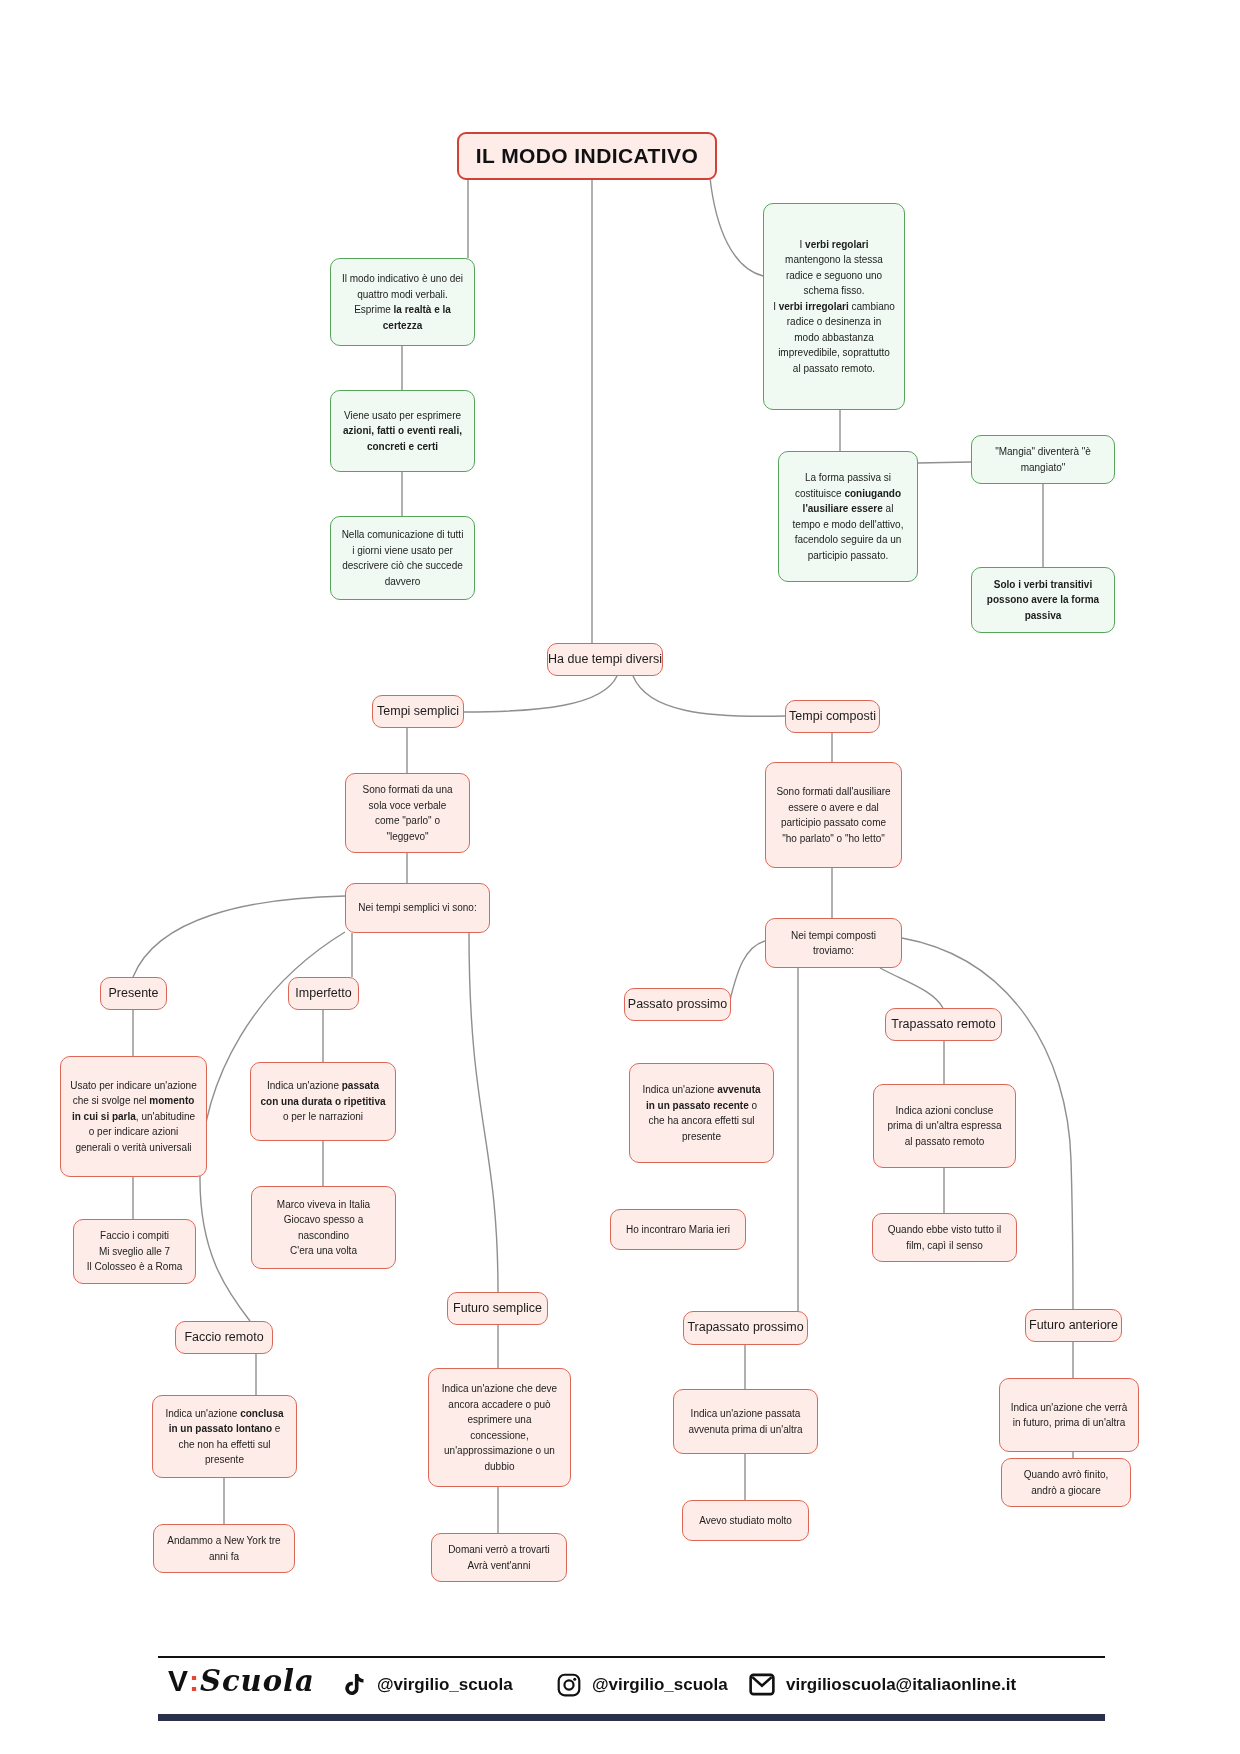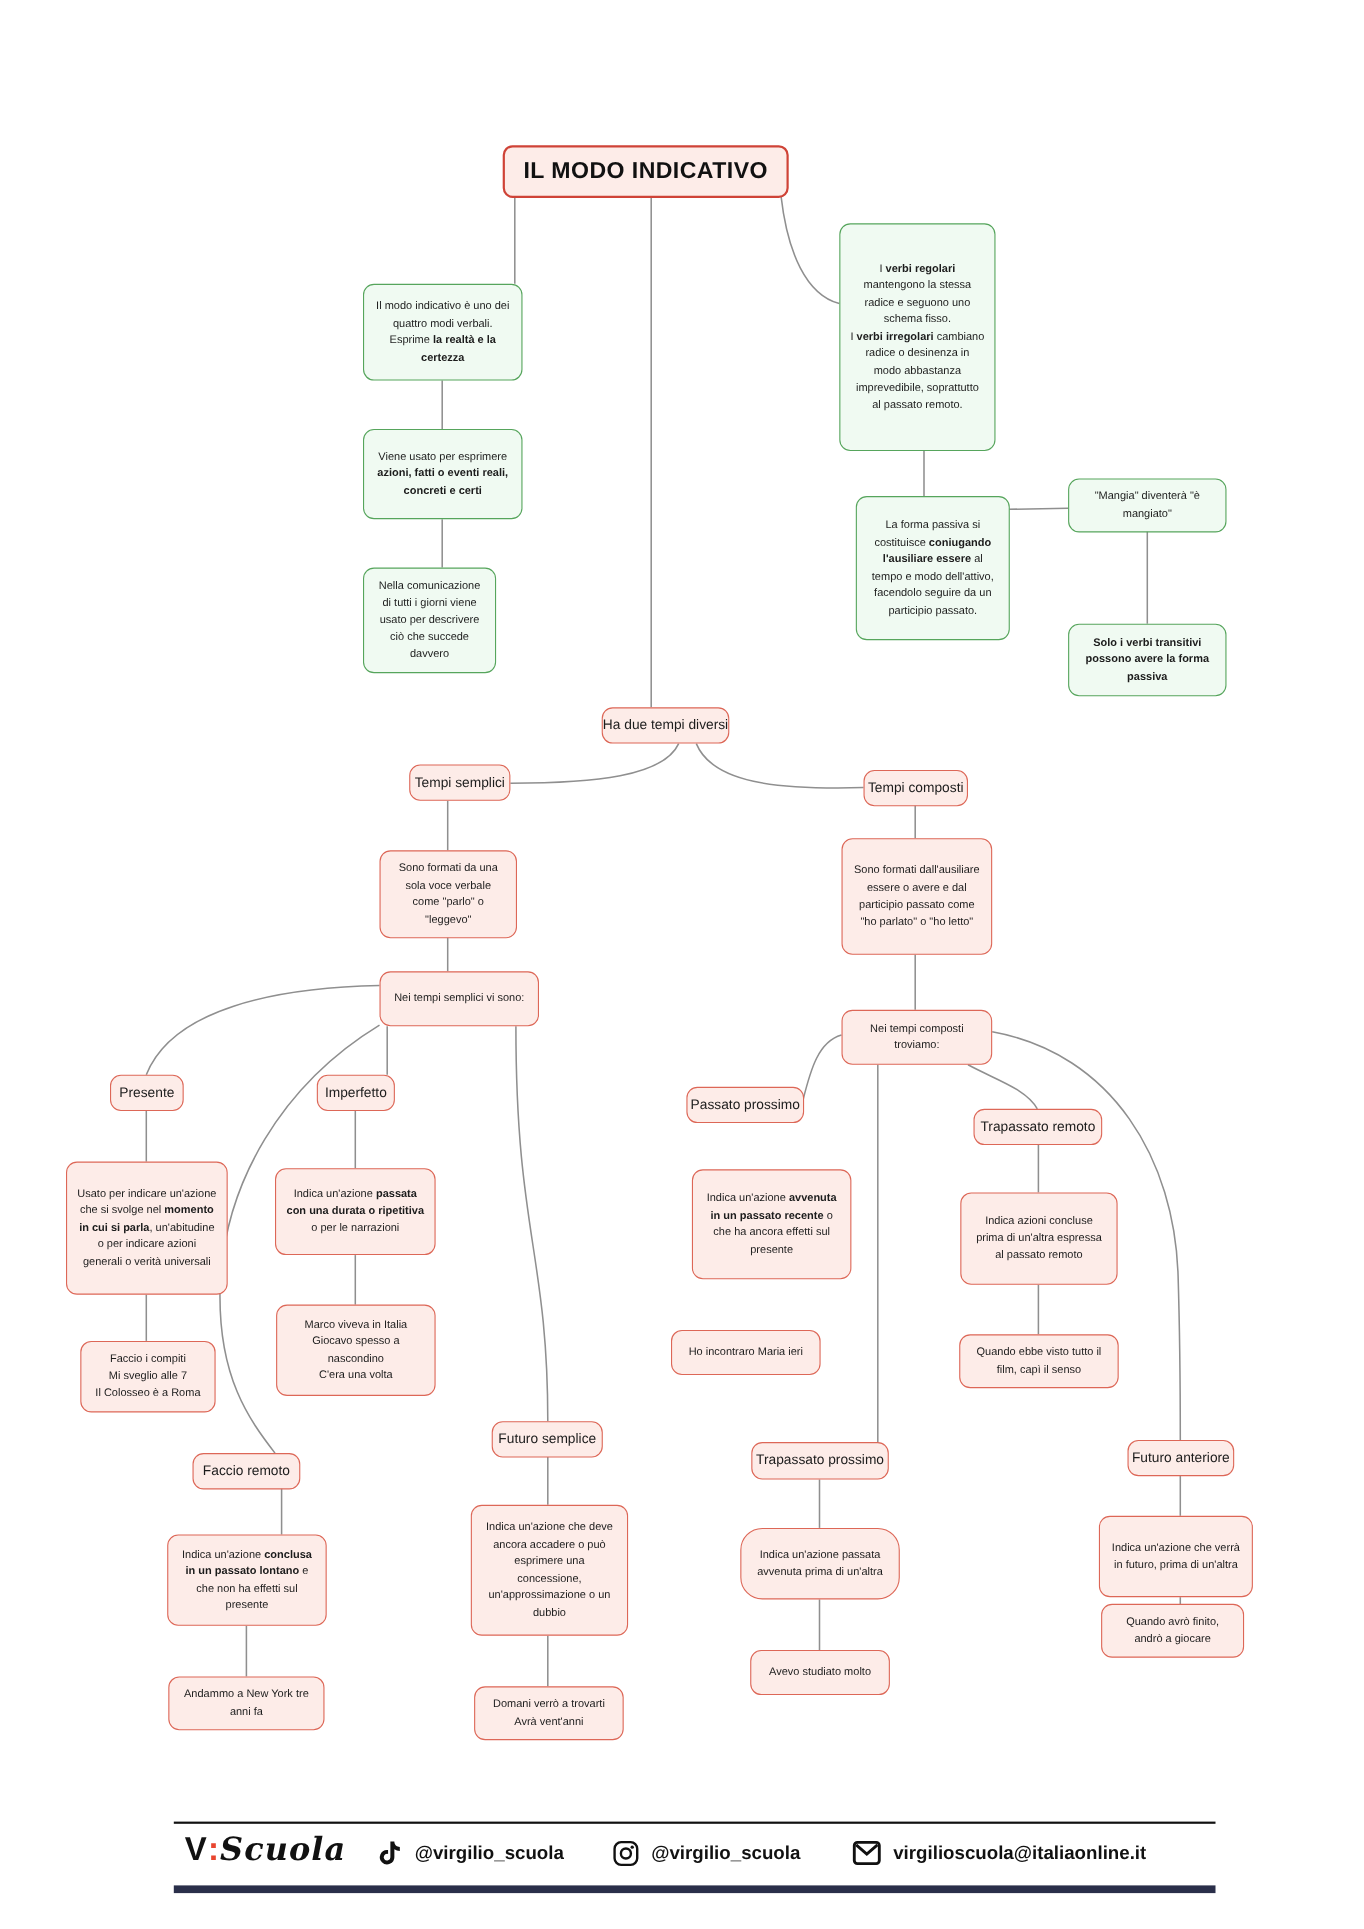--- a/index.html
+++ b/index.html
@@ -33,21 +33,21 @@
   }
   
   .rule-top{position:absolute;left:158px;top:1656px;width:947px;height:2px;background:#111;z-index:1;}
   .rule-bottom{position:absolute;left:158px;top:1714px;width:947px;height:7px;background:var(--footer-bar);z-index:1;}
   .logo{position:absolute;left:168px;top:1664px;z-index:1;display:flex;align-items:baseline;}
   .logo-v{font-size:30px;font-weight:900;color:#111;}
   .logo-colon{font-size:30px;font-weight:900;color:var(--logo-accent);margin:0 1px;}
   .logo-script{font-family:"DejaVu Serif",serif;font-style:italic;font-weight:bold;font-size:29px;color:#111;letter-spacing:1px;}
   .social{position:absolute;top:1672px;z-index:1;display:flex;align-items:center;gap:10px;}
   .social .handle{font-size:17px;font-weight:bold;color:#111;}
-  .tiktok{left:342px;} .instagram{left:556px;} .mail{left:774px;justify-content:space-between;}
+  .tiktok{left:342px;} .instagram{left:556px;} .mail{left:748px;justify-content:space-between;}
   .icon{display:inline-flex;align-items:center;justify-content:center;}
 </style>
 </head>
 <body>
 
 <svg id="edges" width="1240" height="1754" viewBox="0 0 1240 1754">
     <path d="M 468 180 L 468 258"></path>
     <path d="M 402 346 L 402 390"></path>
     <path d="M 402 472 L 402 516"></path>
     <path d="M 592 180 L 592 643"></path>
@@ -87,21 +87,21 @@
 
 <div class="title-box">IL MODO INDICATIVO</div>
 
 <div id="canvas">
     <div class="node green" style="left: 330px; top: 258px; width: 145px; min-height: 88px;">
       <div class="txt">Il modo indicativo è uno dei quattro modi verbali. Esprime <span class="b">la realtà e la certezza</span></div>
     </div>
     <div class="node green" style="left: 330px; top: 390px; width: 145px; min-height: 82px;">
       <div class="txt">Viene usato per esprimere <span class="b">azioni, fatti o eventi reali, concreti e certi</span></div>
     </div>
-    <div class="node green" style="left: 330px; top: 516px; width: 121px; min-height: 84px;">
+    <div class="node green" style="left: 330px; top: 516px; width: 145px; min-height: 84px;">
       <div class="txt">Nella comunicazione di tutti i giorni viene usato per descrivere ciò che succede davvero</div>
     </div>
     <div class="node green" style="left: 763px; top: 203px; width: 142px; min-height: 207px;">
       <div class="txt">I <span class="b">verbi regolari</span> mantengono la stessa radice e seguono uno schema fisso.
 I <span class="b">verbi irregolari</span> cambiano radice o desinenza in modo abbastanza imprevedibile, soprattutto al passato remoto.</div>
     </div>
     <div class="node green" style="left: 778px; top: 451px; width: 140px; min-height: 131px;">
       <div class="txt">La forma passiva si costituisce <span class="b">coniugando l'ausiliare essere</span> al tempo e modo dell'attivo, facendolo seguire da un participio passato.</div>
     </div>
     <div class="node green" style="left: 971px; top: 435px; width: 144px; min-height: 46px;">
@@ -186,21 +186,21 @@
     <div class="node pink" style="left: 428px; top: 1368px; width: 143px; min-height: 119px;">
       <div class="txt">Indica un'azione che deve ancora accadere o può esprimere una concessione, un'approssimazione o un dubbio</div>
     </div>
     <div class="node pink" style="left: 431px; top: 1533px; width: 136px; min-height: 48px;">
       <div class="txt">Domani verrò a trovarti
 Avrà vent'anni</div>
     </div>
     <div class="node pink hdr" style="left: 683px; top: 1311px; width: 125px; min-height: 34px;">
       <div class="txt">Trapassato prossimo</div>
     </div>
-    <div class="node pink" style="left: 673px; top: 1389px; width: 145px; min-height: 65px; border-radius: 20px;">
+    <div class="node pink" style="left: 673px; top: 1389px; width: 145px; min-height: 65px;">
       <div class="txt">Indica un'azione passata avvenuta prima di un'altra</div>
     </div>
     <div class="node pink" style="left: 682px; top: 1500px; width: 127px; min-height: 41px;">
       <div class="txt">Avevo studiato molto</div>
     </div>
     <div class="node pink hdr" style="left: 1025px; top: 1309px; width: 97px; min-height: 31px;">
       <div class="txt">Futuro anteriore</div>
     </div>
     <div class="node pink" style="left: 999px; top: 1378px; width: 140px; min-height: 74px;">
       <div class="txt">Indica un'azione che verrà in futuro, prima di un'altra</div>

